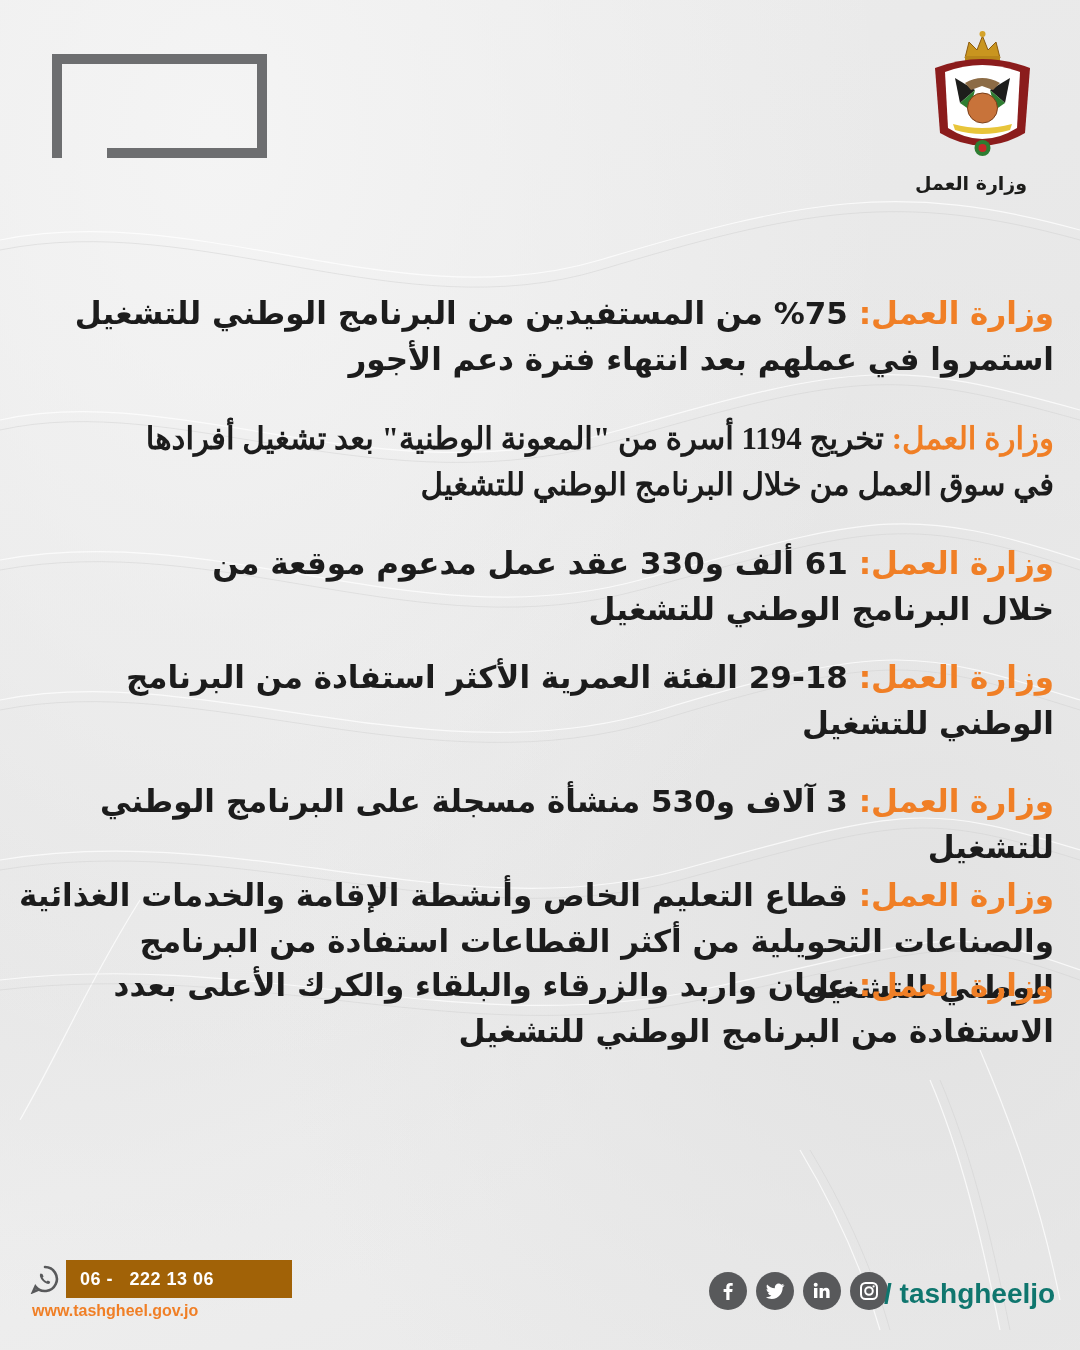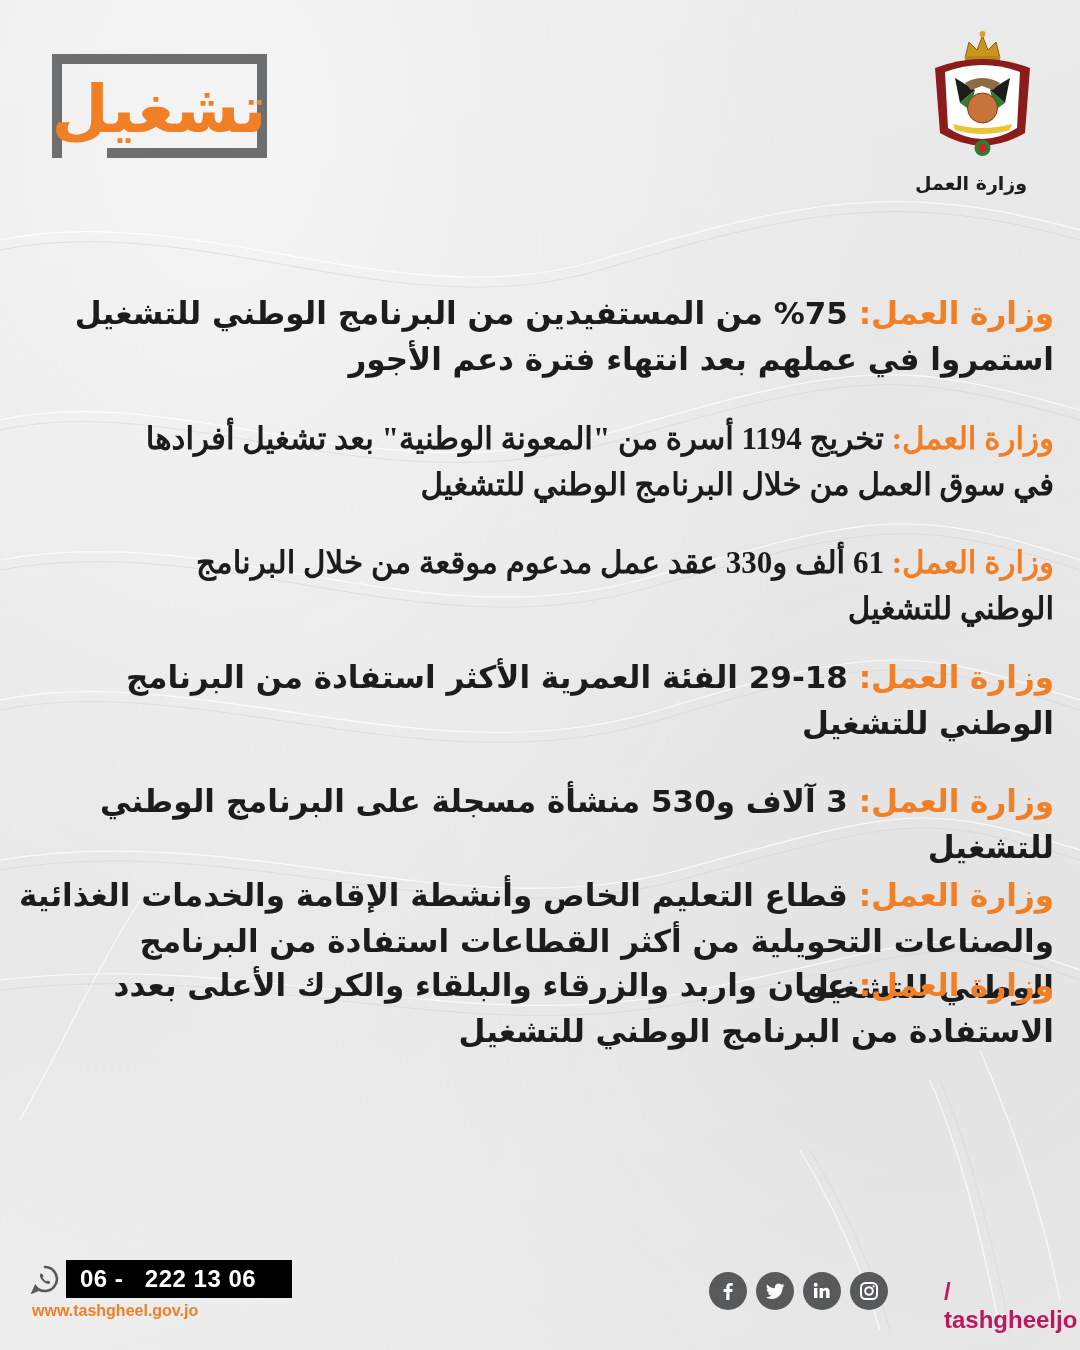--- a/index.html
+++ b/index.html
@@ -44,49 +44,49 @@
     position: absolute; left: 20px; right: 26px; top: 290px;
     direction: rtl;
   }
   .item {
     font-weight: bold; font-size: 31px; line-height: 46px; color: #1c1c1c;
     margin: 0;
   }
   .item .prefix { color: #f07f26; }
   .item-1 { position: absolute; right: 0; top: 0; width: 1010px; }
   .item-2 { position: absolute; right: 0; top: 126px; width: 920px; font-family: Liberation Serif, serif; }
-  .item-3 { position: absolute; right: 0; top: 250px; width: 880px; font-family: Liberation Serif, serif; }
+  .item-3 { position: absolute; right: 0; top: 250px; width: 880px; }
   .item-4 { position: absolute; right: 0; top: 364px; width: 980px; }
   .item-5 { position: absolute; right: 0; top: 488px; width: 1000px; }
   .item-6 { position: absolute; right: 0; top: 582px; width: 1040px; }
   .item-7 { position: absolute; right: 0; top: 672px; width: 1020px; }
 
   
   .whatsapp { position: absolute; left: 30px; top: 1264px; width: 30px; height: 30px; }
   .phone-box {
     position: absolute; left: 66px; top: 1260px; width: 226px; height: 38px;
-    background: #000000; color: #ffffff; font-weight: bold; font-size: 24px;
+    background: #a16207; color: #ffffff; font-weight: bold; font-size: 18px;
     display: flex; align-items: center; padding-left: 14px; box-sizing: border-box;
     font-family: "Liberation Sans", sans-serif; letter-spacing: 0.5px; white-space: pre;
   }
   .website {
     position: absolute; left: 32px; top: 1302px; color: #f07f26; font-weight: bold;
     font-size: 16px; font-family: "Liberation Sans", sans-serif;
   }
 
   
   .socials { position: absolute; left: 709px; top: 1272px; display: flex; gap: 9px; align-items: center; }
   .social {
     width: 38px; height: 38px; border-radius: 50%; background: #58595b;
     display: flex; align-items: center; justify-content: center;
     color: #fff; font-family: "Liberation Sans", sans-serif; font-weight: bold;
   }
   .handle {
-    position: absolute; left: 944px; top: 1278px; color: #be185d; font-weight: bold;
-    font-size: 24px; font-family: "Liberation Sans", sans-serif;
+    position: absolute; left: 884px; top: 1278px; color: #0f766e; font-weight: bold;
+    font-size: 28px; font-family: "Liberation Sans", sans-serif;
   }
 </style>
 </head>
 <body>
 
 <svg class="bg-lines" width="1080" height="1350" viewBox="0 0 1080 1350">
   <g fill="none" stroke="#ffffff" stroke-width="1.2" opacity="0.75">
     <path d="M0 240 C200 200 400 320 600 260 S900 180 1080 230"></path>
     <path d="M0 420 C180 380 380 500 620 430 S900 360 1080 410"></path>
     <path d="M0 560 C220 520 420 640 640 580 S900 500 1080 560"></path>
@@ -106,21 +106,20 @@
     <path d="M0 870 C240 830 460 940 680 880 S920 810 1080 860"></path>
     <path d="M0 990 C260 960 460 1050 700 1000 S940 930 1080 980"></path>
     <path d="M890 1330 C870 1260 840 1200 810 1150"></path>
     <path d="M1010 1330 C990 1230 970 1150 940 1080"></path>
   </g>
 </svg>
 
 <div class="logo">
   <div class="logo-frame"></div>
   <div class="logo-frame-bottom"></div>
-  <div class="logo-text">تشغيل</div>
 </div>
 
 <svg class="emblem" viewBox="0 0 115 140">
 
   <path d="M40 30 L44 14 L52 22 L57.5 8 L63 22 L71 14 L75 30 Z" fill="#c9951f" stroke="#8a5a10" stroke-width="1"></path>
   <circle cx="57.5" cy="6" r="3" fill="#d4a22a"></circle>
   <rect x="40" y="28" width="35" height="5" fill="#b8861a"></rect>
 
   <path d="M10 40 Q57 22 105 40 L100 105 Q57 130 15 105 Z" fill="#8b1c1c"></path>
   <path d="M20 44 Q57 30 95 44 L92 100 Q57 122 23 100 Z" fill="#ffffff"></path>

